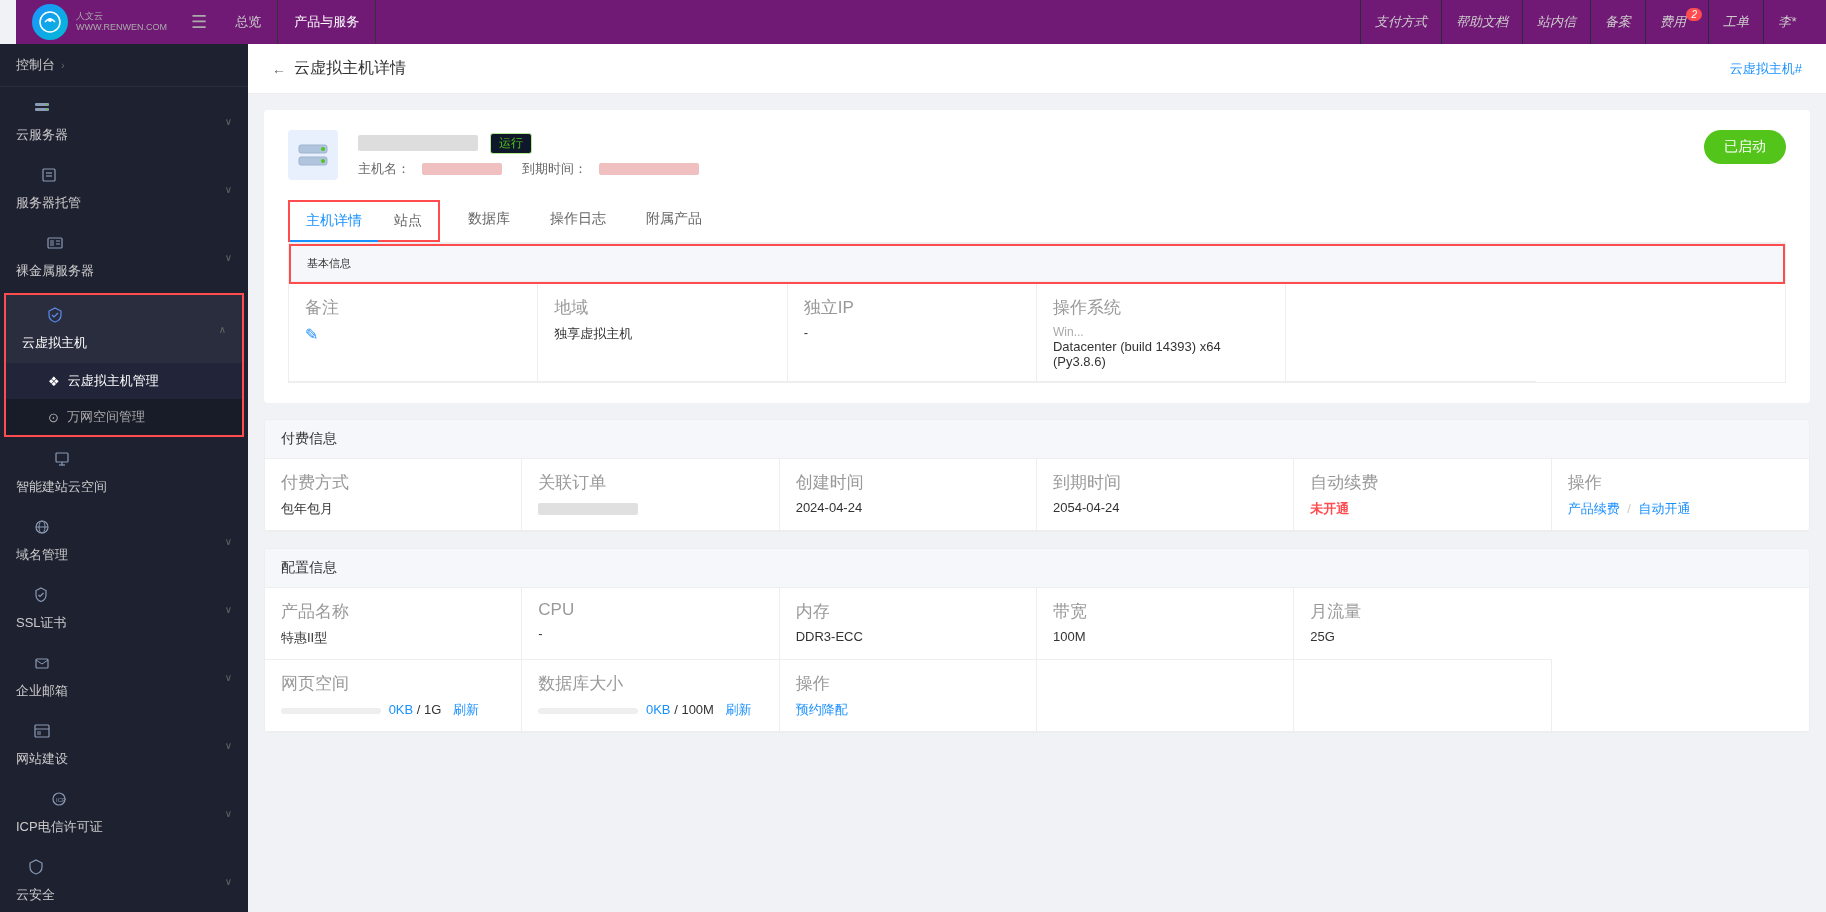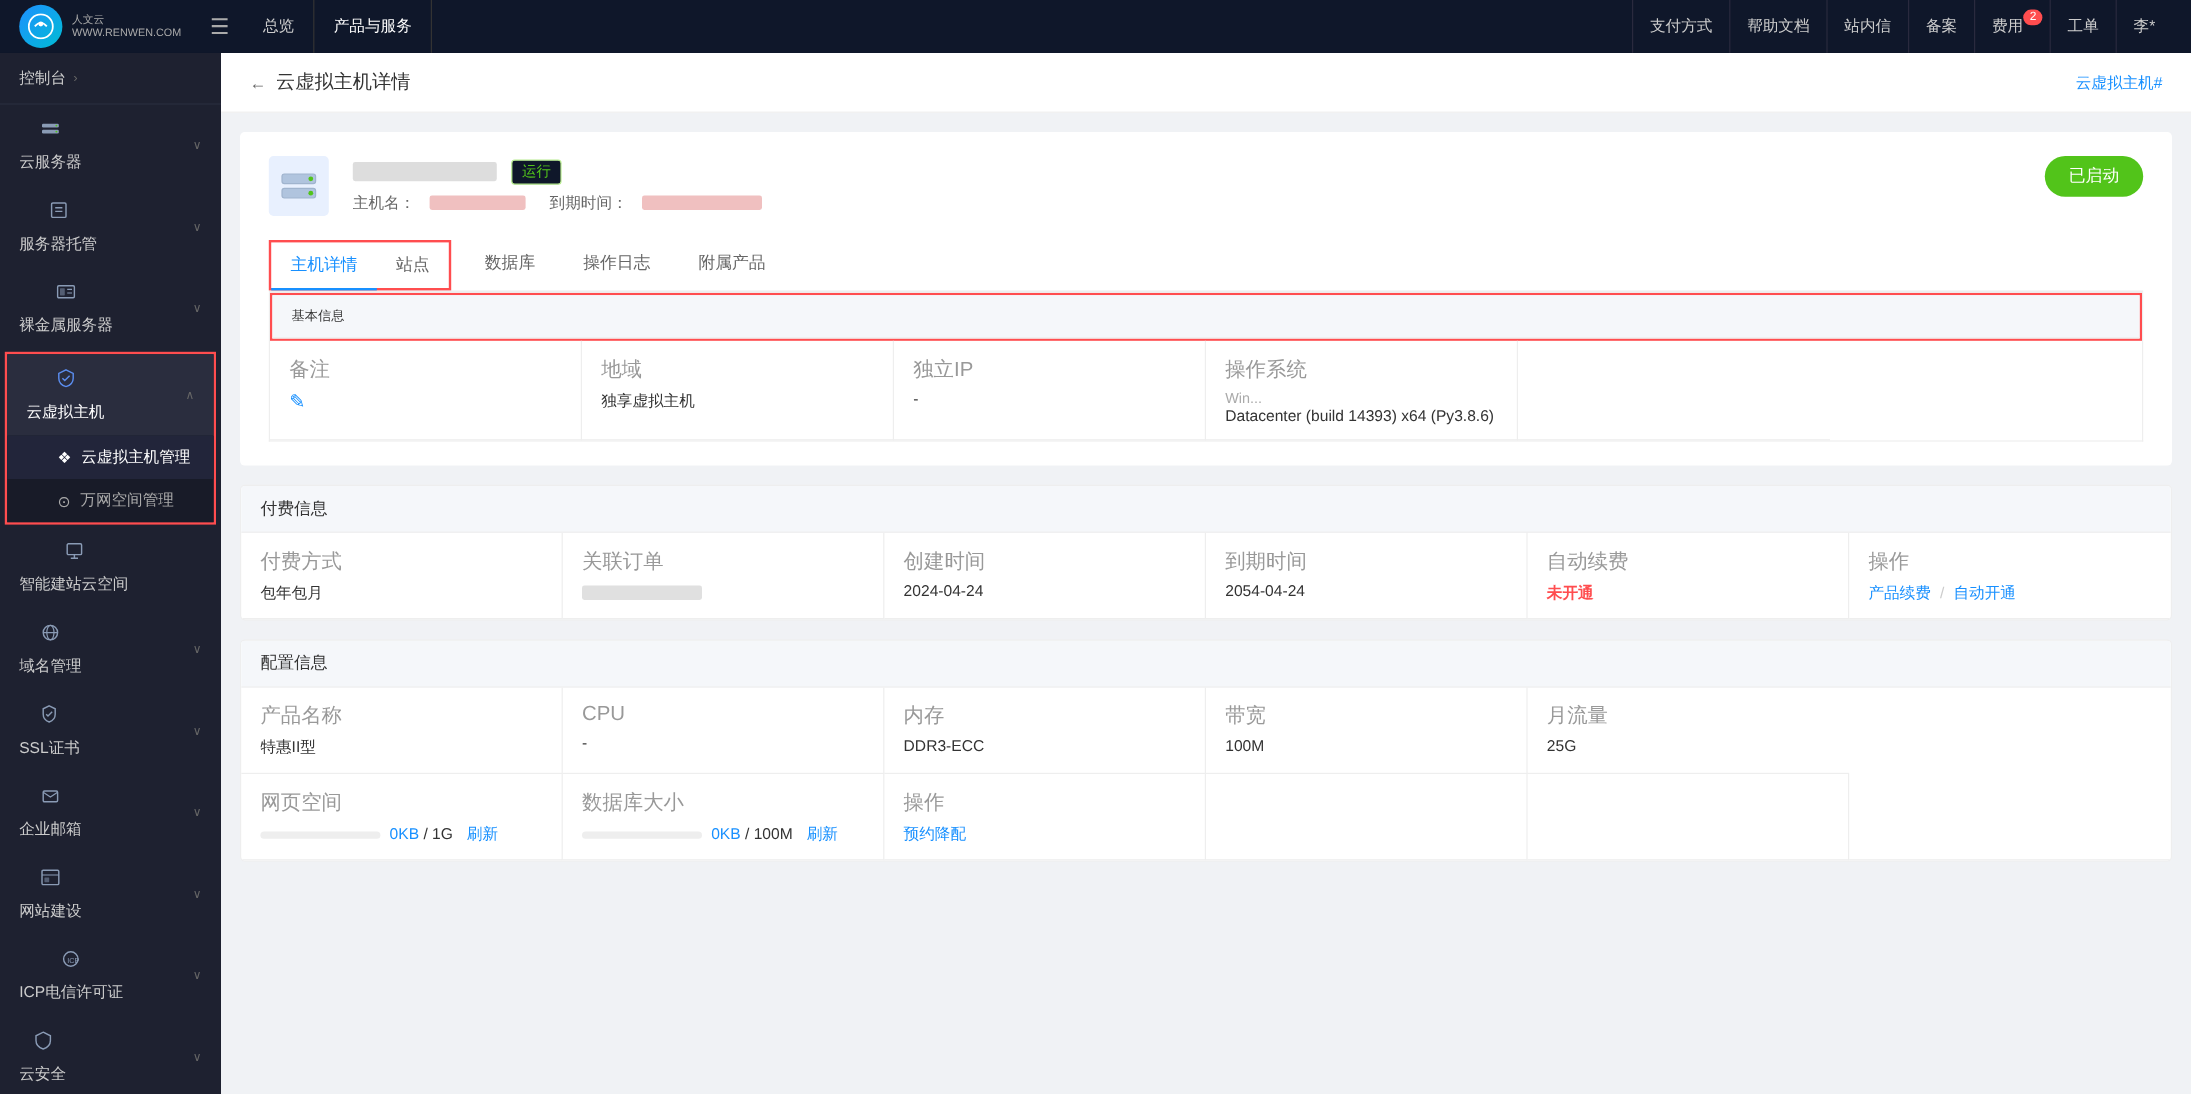--- a/index.html
+++ b/index.html
@@ -1,29 +1,29 @@
 <!DOCTYPE html>
 <html><head>
   <meta charset="utf-8">
   <style>
     * { box-sizing: border-box; margin: 0; padding: 0; }
     body { font-family: "Microsoft YaHei", "微软雅黑", Arial, sans-serif; font-size: 13px; background: #f0f2f5; color: #333; }
 
     
     .top-nav {
-      background: #0f172a;
+      background: #701a75;
       color: #ccc;
       height: 44px;
       display: flex;
       align-items: center;
       padding: 0 16px;
       gap: 0;
       position: fixed;
       top: 0;
-      left: 0;
+      left: 16px;
       right: 0;
       z-index: 100;
     }
     .top-nav .logo {
       display: flex;
       align-items: center;
       gap: 8px;
       margin-right: 12px;
     }
     .logo-circle {
@@ -65,20 +65,21 @@
       font-size: 13px;
       border-right: 1px solid #333;
       cursor: pointer;
     }
     .top-nav-links a.active { color: #fff; }
     .top-nav-right {
       margin-left: auto;
       display: flex;
       align-items: center;
       gap: 0;
+      font-style: italic;
     }
     .top-nav-right .nav-item {
       color: #ccc;
       padding: 0 14px;
       height: 44px;
       display: flex;
       align-items: center;
       cursor: pointer;
       font-size: 13px;
       border-left: 1px solid #2a2a3e;
@@ -97,21 +98,21 @@
 
     
     .layout {
       display: flex;
       margin-top: 44px;
       height: calc(100vh - 44px);
     }
 
     
     .sidebar {
-      width: 184px;
+      width: 248px;
       background: #1e2130;
       color: #ccc;
       flex-shrink: 0;
       overflow-y: auto;
       height: 100%;
     }
     .sidebar-control {
       padding: 12px 16px;
       font-size: 13px;
       color: #ccc;

